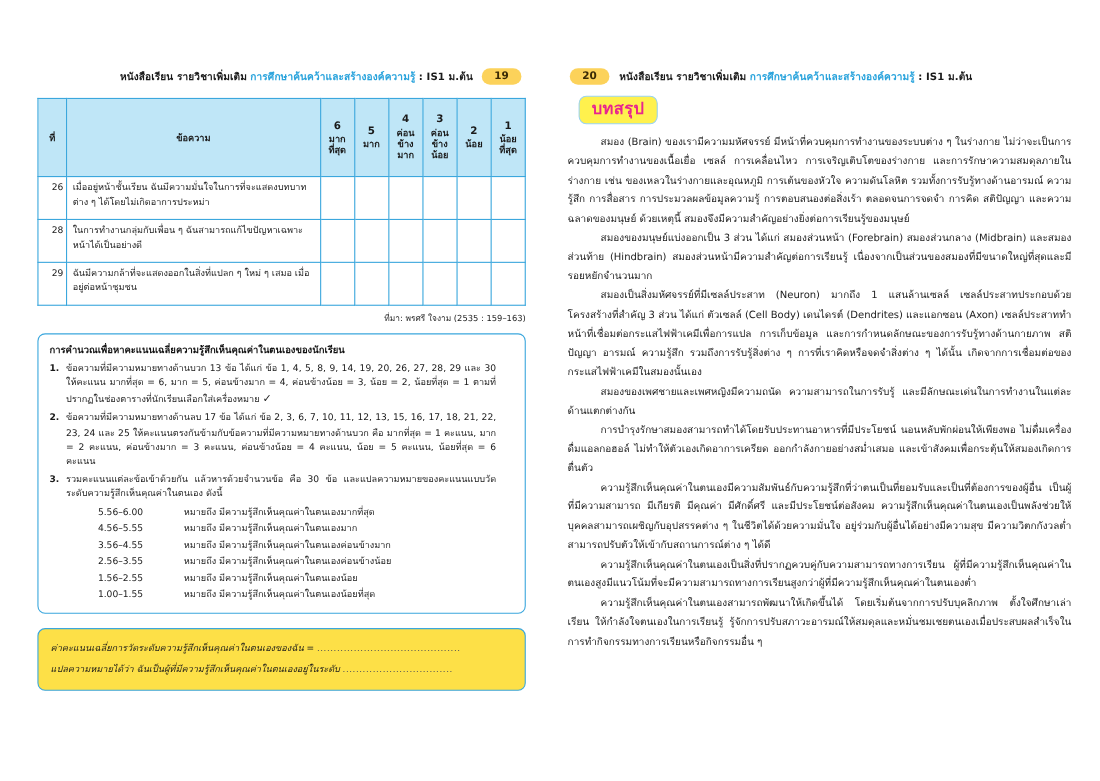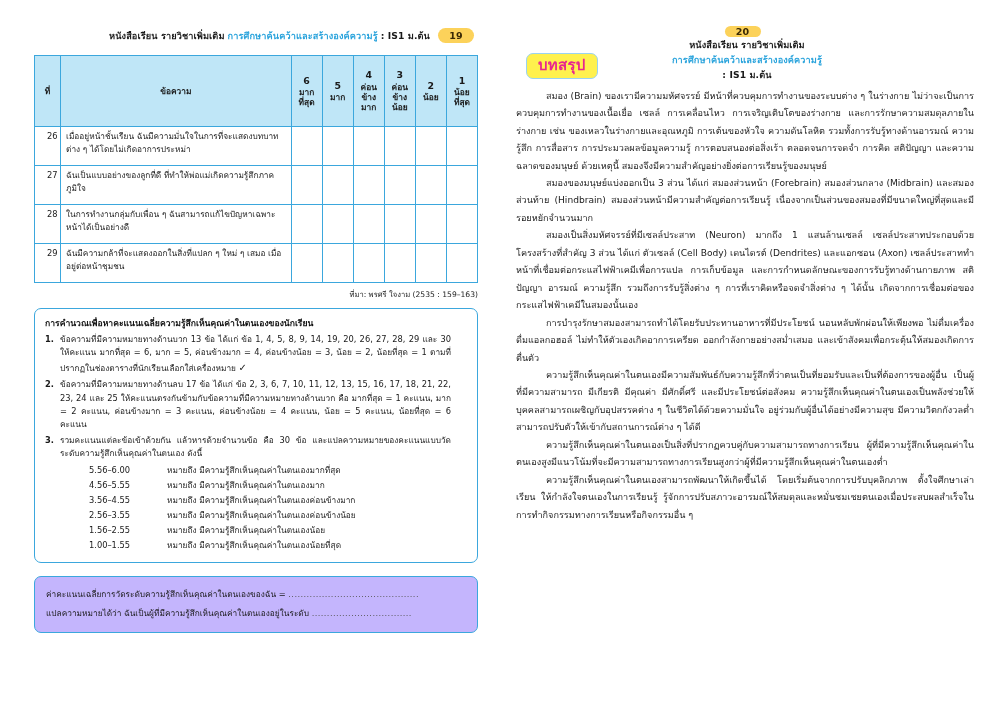--- a/index.html
+++ b/index.html
@@ -18,36 +18,37 @@
     position: relative;
     width: 1000px;
     height: 710px;
     display: flex;
   }
   .page {
     position: relative;
     width: 500px;
     height: 550px;
     box-sizing: border-box;
+    margin-top: 34px;
   }
   .page-left  { padding: 26px 22px 0 34px; }
   .page-right { padding: 26px 24px 0 16px; }
 
   
   .runhead {
     display: flex;
     align-items: center;
     font-size: 9.2px;
     font-weight: bold;
     letter-spacing: 0.1px;
     white-space: nowrap;
     height: 18px;
   }
   .runhead-left  { justify-content: flex-end; padding-right: 4px; }
-  .runhead-right { justify-content: flex-start; padding-left: 2px; flex-direction: column; }
+  .runhead-right { justify-content: flex-start; padding-left: 2px; }
   .runhead .black { color: #1a1a1a; }
   .runhead .blue  { color: #29a3dc; margin: 0 3px; }
   .runhead .plain { color: #1a1a1a; font-weight: bold; }
   .folio {
     display: inline-flex;
     align-items: center;
     justify-content: center;
     min-width: 26px;
     height: 15px;
     padding: 0 5px;
@@ -166,21 +167,22 @@
   .ranges .rl { flex: 1; }
 
   
   .answerbox {
     margin-top: 13px;
     width: 444px;
     box-sizing: border-box;
     border: 1.2px solid #3ba7dd;
     border-radius: 7px;
     padding: 10px 11px 12px 11px;
-    background: #c4b5fd;
+    background: #fde047;
+    font-style: italic;
   }
   .answerbox p {
     margin: 0 0 5px 0;
     font-size: 8.3px;
     line-height: 1.7;
     color: #1a1a1a;
   }
   .answerbox p:last-child { margin-bottom: 0; }
   .dots { letter-spacing: 0.4px; color: #555; }
 
@@ -268,30 +270,20 @@
           <td class="c-no">26</td>
           <td>เมื่ออยู่หน้าชั้นเรียน ฉันมีความมั่นใจในการที่จะแสดงบทบาทต่าง ๆ ได้โดยไม่เกิดอาการประหม่า</td>
           <td class="c-blank"></td>
           <td class="c-blank"></td>
           <td class="c-blank"></td>
           <td class="c-blank"></td>
           <td class="c-blank"></td>
           <td class="c-blank"></td>
         </tr>
         <tr>
-          <td class="c-no">27</td>
-          <td>ฉันเป็นแบบอย่างของลูกที่ดี ที่ทำให้พ่อแม่เกิดความรู้สึกภาคภูมิใจ</td>
-          <td class="c-blank"></td>
-          <td class="c-blank"></td>
-          <td class="c-blank"></td>
-          <td class="c-blank"></td>
-          <td class="c-blank"></td>
-          <td class="c-blank"></td>
-        </tr>
-        <tr>
           <td class="c-no">28</td>
           <td>ในการทำงานกลุ่มกับเพื่อน ๆ ฉันสามารถแก้ไขปัญหาเฉพาะหน้าได้เป็นอย่างดี</td>
           <td class="c-blank"></td>
           <td class="c-blank"></td>
           <td class="c-blank"></td>
           <td class="c-blank"></td>
           <td class="c-blank"></td>
           <td class="c-blank"></td>
         </tr>
         <tr>
@@ -376,20 +368,21 @@
     </div>
 
     <div class="chip-wrap">
       <span class="chip">บทสรุป</span>
     </div>
 
     <div class="body-text">
       <p>สมอง (Brain) ของเรามีความมหัศจรรย์ มีหน้าที่ควบคุมการทำงานของระบบต่าง ๆ ในร่างกาย ไม่ว่าจะเป็นการควบคุมการทำงานของเนื้อเยื่อ เซลล์ การเคลื่อนไหว การเจริญเติบโตของร่างกาย และการรักษาความสมดุลภายในร่างกาย เช่น ของเหลวในร่างกายและอุณหภูมิ การเต้นของหัวใจ ความดันโลหิต รวมทั้งการรับรู้ทางด้านอารมณ์ ความรู้สึก การสื่อสาร การประมวลผลข้อมูลความรู้ การตอบสนองต่อสิ่งเร้า ตลอดจนการจดจำ การคิด สติปัญญา และความฉลาดของมนุษย์ ด้วยเหตุนี้ สมองจึงมีความสำคัญอย่างยิ่งต่อการเรียนรู้ของมนุษย์</p>
       <p>สมองของมนุษย์แบ่งออกเป็น 3 ส่วน ได้แก่ สมองส่วนหน้า (Forebrain) สมองส่วนกลาง (Midbrain) และสมองส่วนท้าย (Hindbrain) สมองส่วนหน้ามีความสำคัญต่อการเรียนรู้ เนื่องจากเป็นส่วนของสมองที่มีขนาดใหญ่ที่สุดและมีรอยหยักจำนวนมาก</p>
       <p>สมองเป็นสิ่งมหัศจรรย์ที่มีเซลล์ประสาท (Neuron) มากถึง 1 แสนล้านเซลล์ เซลล์ประสาทประกอบด้วยโครงสร้างที่สำคัญ 3 ส่วน ได้แก่ ตัวเซลล์ (Cell Body) เดนไดรต์ (Dendrites) และแอกซอน (Axon) เซลล์ประสาททำหน้าที่เชื่อมต่อกระแสไฟฟ้าเคมีเพื่อการแปล การเก็บข้อมูล และการกำหนดลักษณะของการรับรู้ทางด้านกายภาพ สติปัญญา อารมณ์ ความรู้สึก รวมถึงการรับรู้สิ่งต่าง ๆ การที่เราคิดหรือจดจำสิ่งต่าง ๆ ได้นั้น เกิดจากการเชื่อมต่อของกระแสไฟฟ้าเคมีในสมองนั้นเอง</p>
+      <p>สมองของเพศชายและเพศหญิงมีความถนัด ความสามารถในการรับรู้ และมีลักษณะเด่นในการทำงานในแต่ละด้านแตกต่างกัน</p>
       <p>การบำรุงรักษาสมองสามารถทำได้โดยรับประทานอาหารที่มีประโยชน์ นอนหลับพักผ่อนให้เพียงพอ ไม่ดื่มเครื่องดื่มแอลกอฮอล์ ไม่ทำให้ตัวเองเกิดอาการเครียด ออกกำลังกายอย่างสม่ำเสมอ และเข้าสังคมเพื่อกระตุ้นให้สมองเกิดการตื่นตัว</p>
       <p>ความรู้สึกเห็นคุณค่าในตนเองมีความสัมพันธ์กับความรู้สึกที่ว่าตนเป็นที่ยอมรับและเป็นที่ต้องการของผู้อื่น เป็นผู้ที่มีความสามารถ มีเกียรติ มีคุณค่า มีศักดิ์ศรี และมีประโยชน์ต่อสังคม ความรู้สึกเห็นคุณค่าในตนเองเป็นพลังช่วยให้บุคคลสามารถเผชิญกับอุปสรรคต่าง ๆ ในชีวิตได้ด้วยความมั่นใจ อยู่ร่วมกับผู้อื่นได้อย่างมีความสุข มีความวิตกกังวลต่ำ สามารถปรับตัวให้เข้ากับสถานการณ์ต่าง ๆ ได้ดี</p>
       <p>ความรู้สึกเห็นคุณค่าในตนเองเป็นสิ่งที่ปรากฏควบคู่กับความสามารถทางการเรียน ผู้ที่มีความรู้สึกเห็นคุณค่าในตนเองสูงมีแนวโน้มที่จะมีความสามารถทางการเรียนสูงกว่าผู้ที่มีความรู้สึกเห็นคุณค่าในตนเองต่ำ</p>
       <p>ความรู้สึกเห็นคุณค่าในตนเองสามารถพัฒนาให้เกิดขึ้นได้ โดยเริ่มต้นจากการปรับบุคลิกภาพ ตั้งใจศึกษาเล่าเรียน ให้กำลังใจตนเองในการเรียนรู้ รู้จักการปรับสภาวะอารมณ์ให้สมดุลและหมั่นชมเชยตนเองเมื่อประสบผลสำเร็จในการทำกิจกรรมทางการเรียนหรือกิจกรรมอื่น ๆ</p>
     </div>
   </div>
 
 </div>
 
 </body></html>

